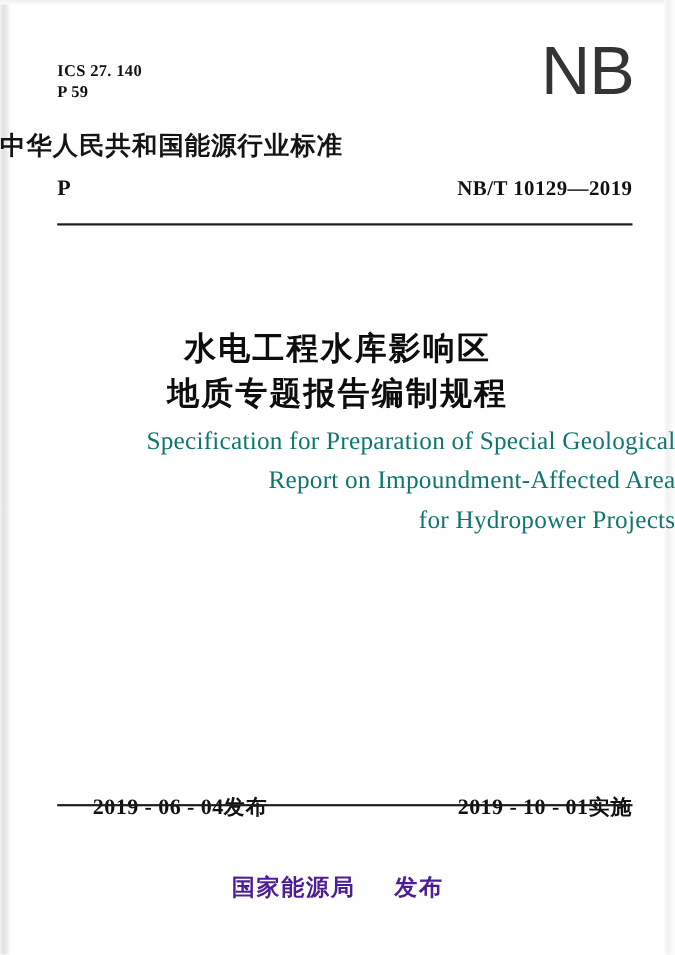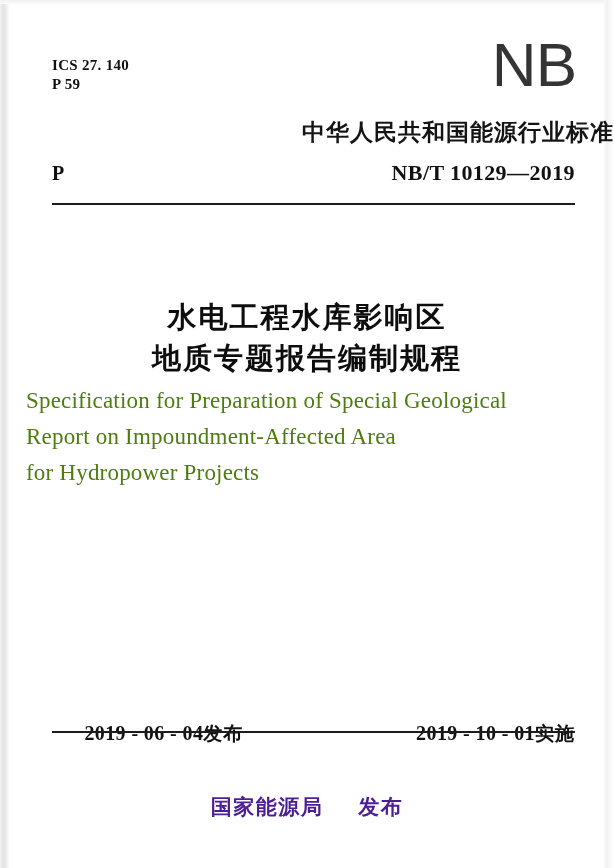--- a/index.html
+++ b/index.html
@@ -67,42 +67,42 @@
     font-size: 62px;
     line-height: 62px;
     letter-spacing: -1px;
     color: #343434;
   }
 
   .org-line {
     position: absolute;
     left: 0; right: 0;
     top: 117px;
-    text-align: right;
+    text-align: left;
     font-family: "DejaVu Sans", "Liberation Sans", sans-serif;
     font-weight: bold;
     font-size: 23px;
     letter-spacing: 1px;
     color: #141414;
   }
 
   .class-row {
     position: absolute;
     left: 52px;
     right: 39px;
     top: 160px;
     display: flex;
     justify-content: space-between;
     align-items: baseline;
     font-family: "Liberation Serif", "DejaVu Serif", serif;
     font-weight: bold;
   }
   .class-letter { font-size: 20px; letter-spacing: 0.5px; }
   .std-number {
-    font-size: 22px;
+    font-size: 19px;
     letter-spacing: 0.4px;
     white-space: pre;
   }
 
   .rule {
     position: absolute;
     left: 52px;
     width: 523px;
     height: 2px;
     background: #1c1c1c;
@@ -122,27 +122,27 @@
     line-height: 41px;
     letter-spacing: 2px;
     color: #0d0d0d;
   }
   .title-cn div { white-space: pre; }
 
   .title-en {
     position: absolute;
     left: 0; right: 0;
     top: 383px;
-    text-align: left;
+    text-align: right;
     font-family: "Liberation Serif", "DejaVu Serif", serif;
     font-weight: normal;
     font-size: 23px;
     line-height: 36px;
     letter-spacing: 0.2px;
-    color: #4d7c0f;
+    color: #0f766e;
     padding-left: 26px;
   }
   .title-en div { white-space: pre; }
 
   
   .date-row {
     position: absolute;
     left: 52px;
     right: 39px;
     top: 698px;

